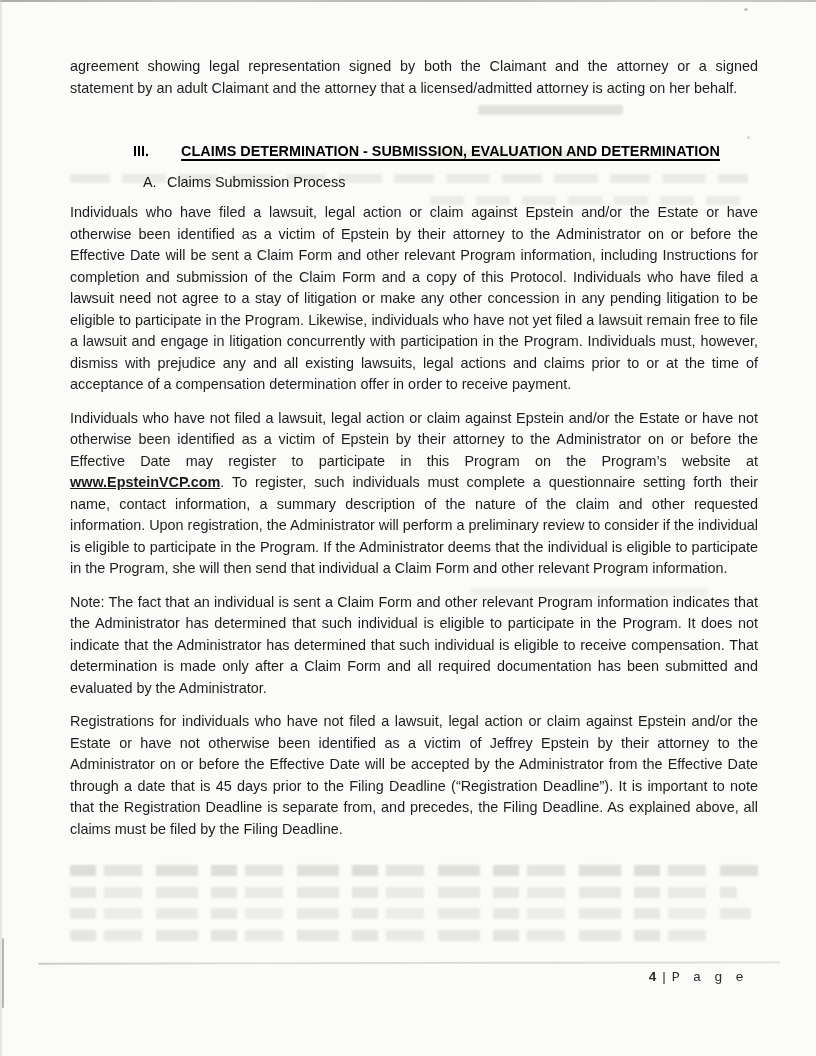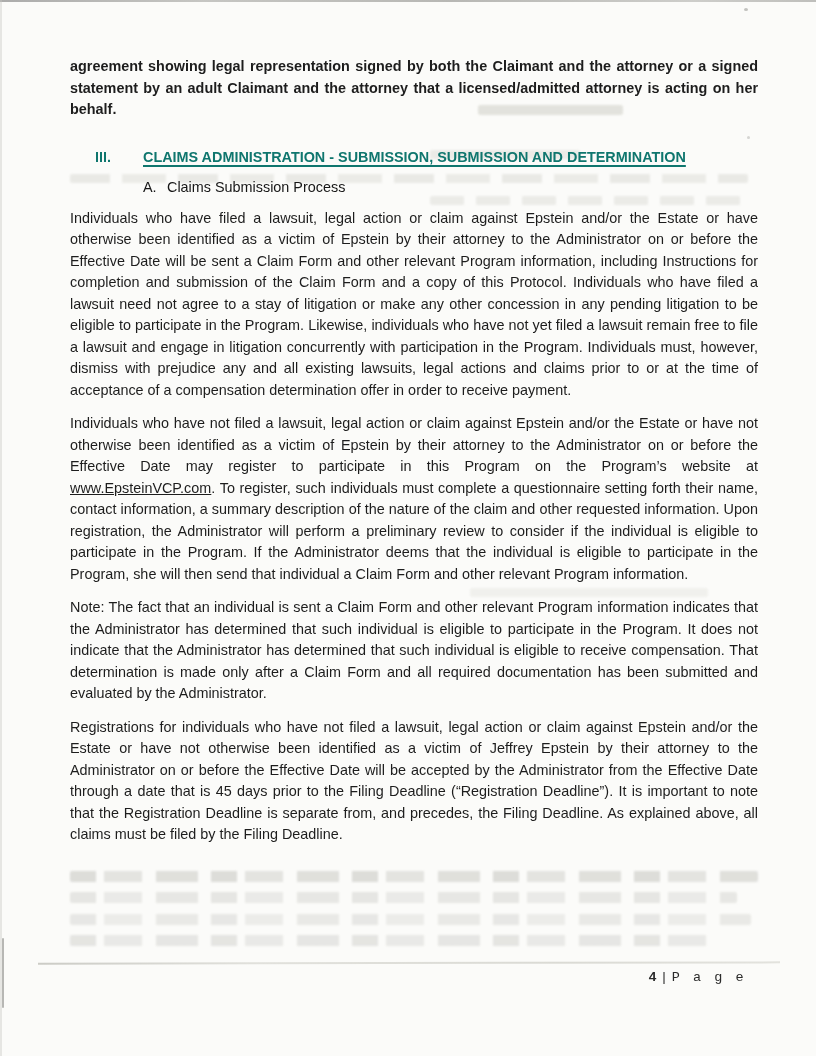--- a/index.html
+++ b/index.html
@@ -19,26 +19,27 @@
   .content {
     position: absolute;
     left: 70px;
     top: 56px;
     width: 688px;
     font-size: 14.4px;
     line-height: 21.5px;
     text-align: justify;
   }
   .para { margin: 0 0 12px 0; }
-  .intro-para { margin-bottom: 26px; font-weight: bold; }
+  .intro-para { margin-bottom: 42px; }
   .section-heading {
     display: flex;
     font-weight: 700;
-    color: #0f766e;
+    color: #000000;
     margin: 0 0 9px 0;
+    justify-content: center;
   }
   .section-num {
     flex: 0 0 48px;
     margin-left: 25px;
   }
   .section-title {
     text-decoration: underline;
     text-underline-offset: 3px;
     text-decoration-thickness: 1.5px;
   }
@@ -47,20 +48,21 @@
     margin: 0 0 9px 73px;
     color: #161616;
   }
   .sub-letter { flex: 0 0 24px; }
   .sub-title {
     text-underline-offset: 3px;
   }
   .doc-link {
     color: inherit;
     text-decoration: underline;
+    font-weight: bold;
   }
   .last-para { margin-bottom: 25px; }
 
   
   .ghost-block {
     margin-top: 10px;
     filter: blur(1.1px);
   }
   .ghost-line {
     height: 11px;
@@ -136,21 +138,21 @@
   <div class="ghost-strip strip-c"></div>
   <div class="ghost-strip strip-d"></div>
   <div class="ghost-strip strip-e"></div>
 
   <div class="content">
 
     <p class="para intro-para">agreement showing legal representation signed by both the Claimant and the attorney or a signed statement by an adult Claimant and the attorney that a licensed/admitted attorney is acting on her behalf.</p>
 
     <div class="section-heading">
       <span class="section-num">III.</span>
-      <span class="section-title">CLAIMS ADMINISTRATION - SUBMISSION, SUBMISSION AND DETERMINATION</span>
+      <span class="section-title">CLAIMS DETERMINATION - SUBMISSION, EVALUATION AND DETERMINATION</span>
     </div>
 
     <div class="subsection-heading">
       <span class="sub-letter">A.</span>
       <span class="sub-title">Claims Submission Process</span>
     </div>
 
     <p class="para">Individuals who have filed a lawsuit, legal action or claim against Epstein and/or the Estate or have otherwise been identified as a victim of Epstein by their attorney to the Administrator on or before the Effective Date will be sent a Claim Form and other relevant Program information, including Instructions for completion and submission of the Claim Form and a copy of this Protocol.  Individuals who have filed a lawsuit need not agree to a stay of litigation or make any other concession in any pending litigation to be eligible to participate in the Program.  Likewise, individuals who have not yet filed a lawsuit remain free to file a lawsuit and engage in litigation concurrently with participation in the Program.  Individuals must, however, dismiss with prejudice any and all existing lawsuits, legal actions and claims prior to or at the time of acceptance of a compensation determination offer in order to receive payment.</p>
 
     <p class="para"><span>Individuals who have not filed a lawsuit, legal action or claim against Epstein and/or the Estate or have not otherwise been identified as a victim of Epstein by their attorney to the Administrator on or before the Effective Date may register to participate in this Program on the Program’s website at </span><span class="doc-link">www.EpsteinVCP.com</span><span>. To register, such individuals must complete a questionnaire setting forth their name, contact information, a summary description of the nature of the claim and other requested information. Upon registration, the Administrator will perform a preliminary review to consider if the individual is eligible to participate in the Program.  If the Administrator deems that the individual is eligible to participate in the Program, she will then send that individual a Claim Form and other relevant Program information.</span></p>

